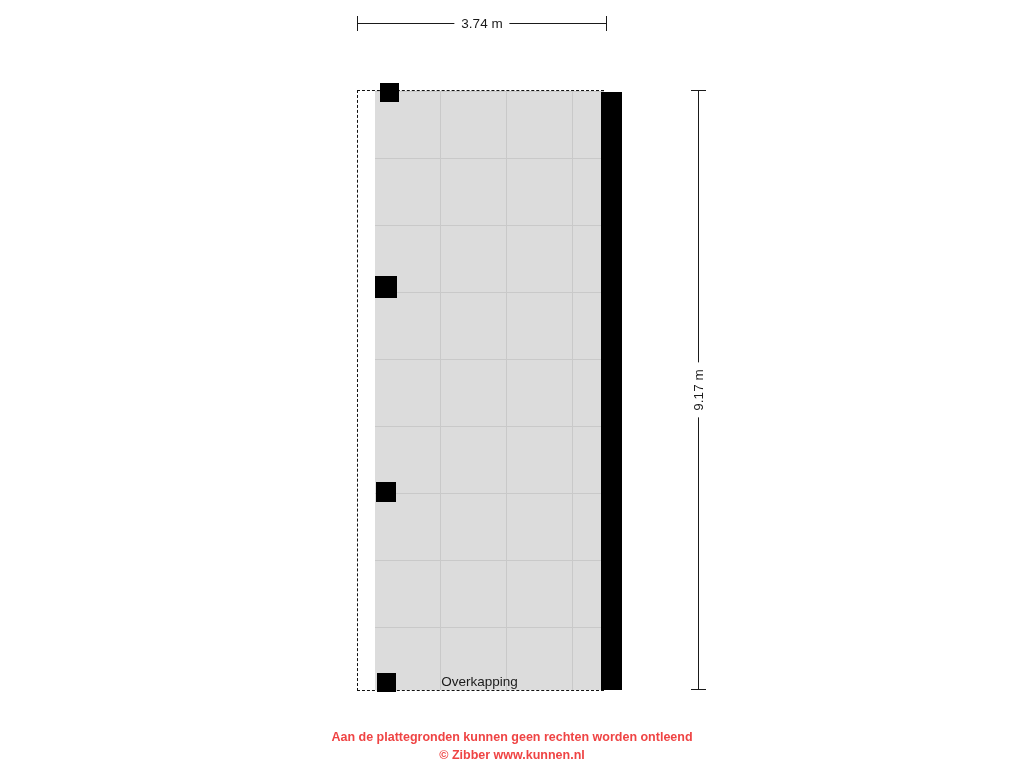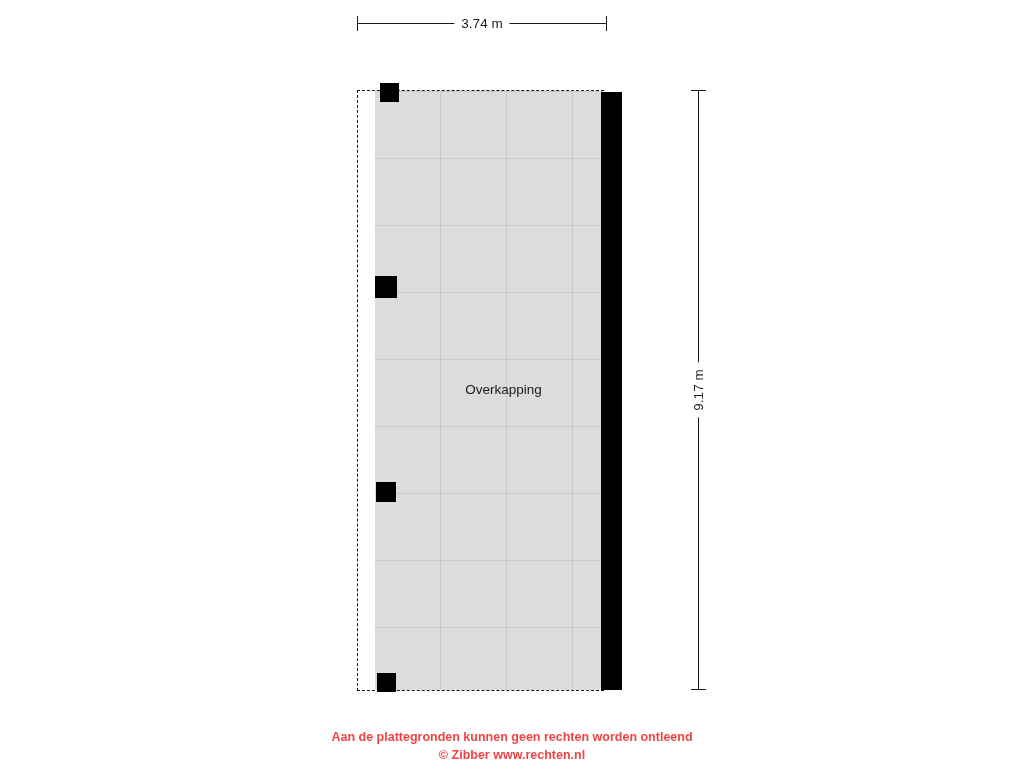--- a/index.html
+++ b/index.html
@@ -149,26 +149,26 @@
     height: 19px;
   }
   .post.p1 { left: 23px;  top: -7px; }
   .post.p2 { left: 18px;  top: 186px; width: 22px; height: 22px; }
   .post.p3 { left: 19px;  top: 392px; width: 20px; height: 20px; }
   .post.p4 { left: 20px;  top: 583px; width: 19px; height: 19px; }
 
   
   #room-label {
     position: absolute;
-    left: 32px;
+    left: 8px;
     top: 0;
     width: 229px;
     height: 599px;
     display: flex;
-    align-items: center;
+    align-items: flex-end;
     justify-content: center;
     font-size: 13.5px;
     color: #1a1a1a;
     pointer-events: none;
   }
 
   
   #footer {
     position: absolute;
     left: 0;
@@ -215,16 +215,16 @@
     <div class="post p3"></div>
     <div class="post p4"></div>
 
     <div id="room-label">
       <span>Overkapping</span>
     </div>
   </div>
 
   <div id="footer">
     <div class="line1">Aan de plattegronden kunnen geen rechten worden ontleend</div>
-    <div class="line2">© Zibber www.rechten.nl</div>
+    <div class="line2">© Zibber www.kunnen.nl</div>
   </div>
 
 </div>
 
 </body></html>

